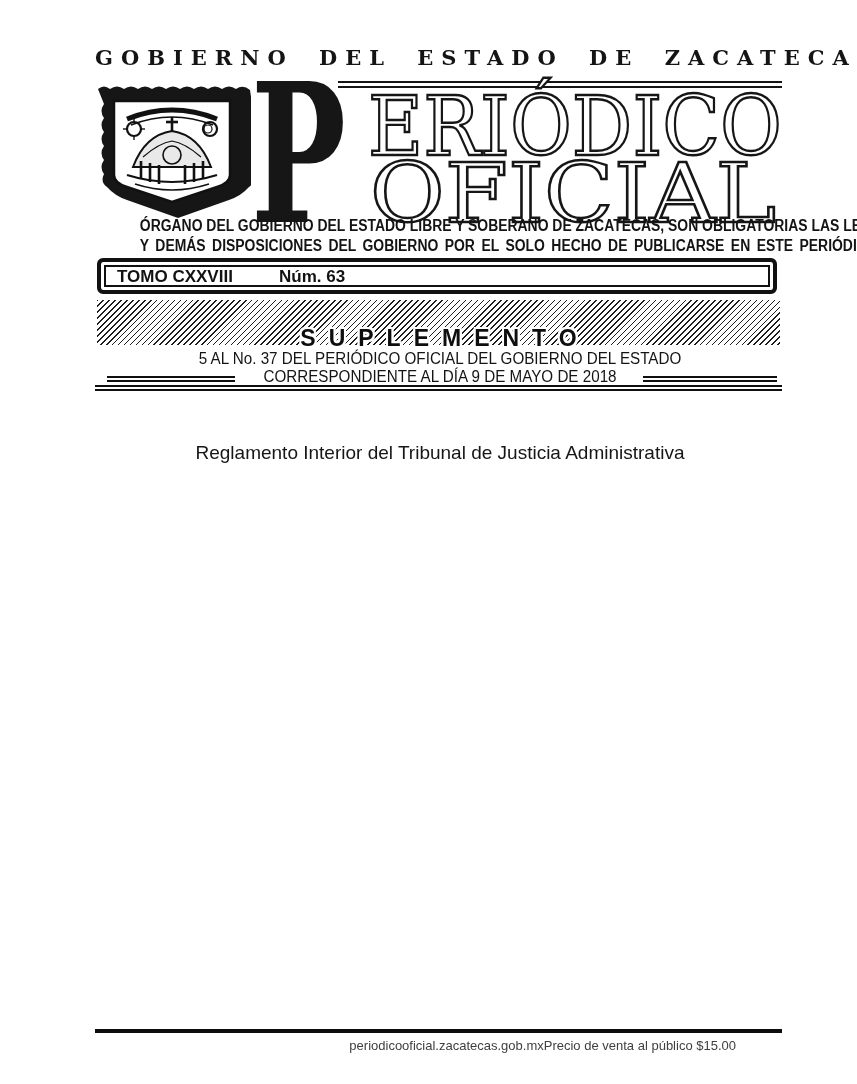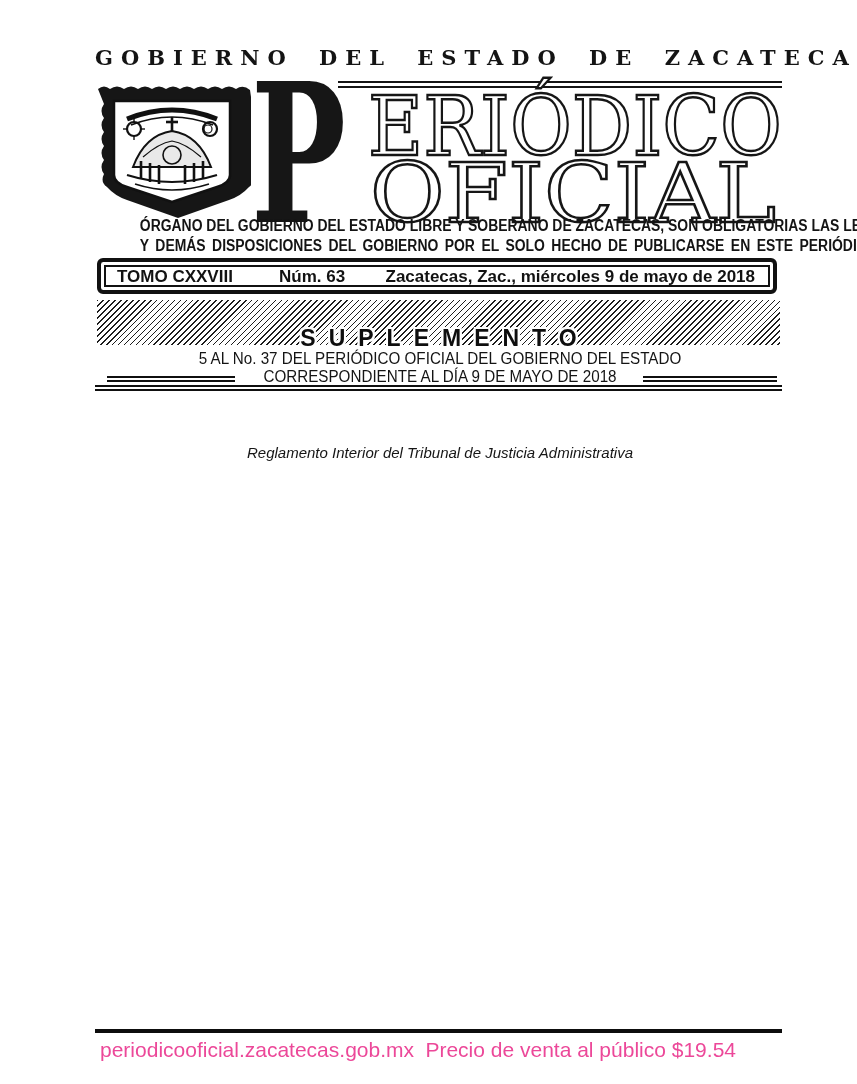--- a/index.html
+++ b/index.html
@@ -63,27 +63,27 @@
   .dbl{
     position:absolute;height:6px;box-sizing:border-box;
     border-top:2px solid #0f0f0f;border-bottom:2px solid #0f0f0f;
   }
   .seg-left{left:107px;top:376px;width:128px;}
   .seg-right{left:643px;top:376px;width:134px;}
   .full-divider{left:95px;top:385px;width:687px;}
   
   .content-title{
     position:absolute;left:95px;top:439px;width:690px;text-align:center;
-    font-size:15px;line-height:27px;color:#161616;font-style:italic;
+    font-size:19px;line-height:27px;color:#161616;
   }
   
   .footer-rule{position:absolute;left:95px;top:1029px;width:687px;height:4px;background:#0d0d0d;}
   .footer-row{
     position:absolute;left:100px;top:1038px;width:636px;
-    display:flex;justify-content:space-between;font-size:21px;color:#ec4899;
+    display:flex;justify-content:flex-end;font-size:13px;color:#404040;
   }
 </style>
 </head>
 <body>
 
 <div class="page">
 
   <div class="gov-header">GOBIERNO DEL ESTADO DE ZACATECAS</div>
 
   <div class="title-rule"></div>
@@ -126,36 +126,35 @@
   </svg>
 
   <div class="organo">
     <div class="l1">ÓRGANO DEL GOBIERNO DEL ESTADO LIBRE Y SOBERANO DE ZACATECAS, SON OBLIGATORIAS LAS LEYES</div>
     <div class="l2">Y DEMÁS DISPOSICIONES DEL GOBIERNO POR EL SOLO HECHO DE PUBLICARSE EN ESTE PERIÓDICO.</div>
   </div>
 
   <div class="issue-box">
     <span class="issue-tomo">TOMO CXXVIII</span>
     <span class="issue-num">Núm. 63</span>
-    <span class="issue-date">Zacatecas, Zac., miércoles 9 de mayo de 2018</span>
   </div>
 
   <div class="hatch-band">
     <span class="band-text">SUPLEMENTO</span>
   </div>
 
   <div class="note-l1">5 AL No. 37 DEL PERIÓDICO OFICIAL DEL GOBIERNO DEL ESTADO</div>
   <div class="note-l2">CORRESPONDIENTE AL DÍA 9 DE MAYO DE 2018</div>
   <div class="dbl seg-left"></div>
   <div class="dbl seg-right"></div>
   <div class="dbl full-divider"></div>
 
   <div class="content-title">
     <div>Reglamento Interior del Tribunal de Justicia Administrativa</div>
   </div>
 
   <div class="footer-rule"></div>
   <div class="footer-row">
     <span>periodicooficial.zacatecas.gob.mx</span>
-    <span>Precio de venta al público $19.54</span>
+    <span>Precio de venta al público $15.00</span>
   </div>
 
 </div>
 
 </body></html>

